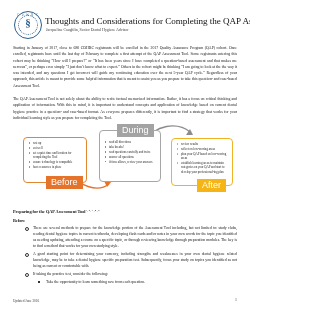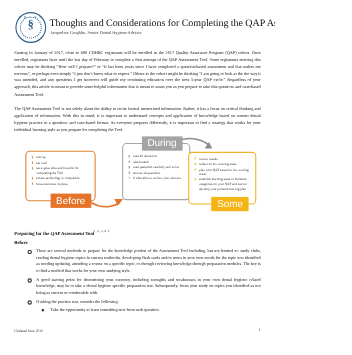--- a/index.html
+++ b/index.html
@@ -91,21 +91,21 @@
     font-size:9px;line-height:13px;
     padding:0 5px 0 5px;
     white-space:nowrap;
   }
   .tag.before{background:#e5742a;left:22px;bottom:-7px;}
   .tag.during{background:#a3a3a3;left:17px;top:-7px;}
   .tag.after{background:#f5b517;right:6px;bottom:-7px;}
 
   
   #box-before{left:10px;top:9px;width:62px;height:44px;}
-  #box-during{left:86px;top:2px;width:60px;height:50px;margin-left:12px;}
+  #box-during{left:86px;top:2px;width:60px;height:50px;}
   #box-after{left:158px;top:10px;width:60px;height:46px;}
 
   .arrow{position:absolute;}
   svg{display:block;overflow:visible;}
 
   
   .sect-title{
     position:absolute;left:13px;top:209px;
     font-size:4.3px;font-weight:700;color:#111;
   }
@@ -200,21 +200,21 @@
       </ul>
     </div>
 
     <div class="dbox after" id="box-after">
       <ul>
         <li>review results</li>
         <li>reflect on low-scoring areas</li>
         <li>plan your QAP based on low-scoring areas</li>
         <li>establish learning areas to maintain categories on your QAP and start to develop your professional-ing plan</li>
       </ul>
-      <div class="tag after">Some</div>
+      <div class="tag after">After</div>
     </div>
   </div>
 
   <div class="sect-title">
     <span>Preparing for the QAP Assessment Tool</span><sup>1,2,3,4,5</sup>
   </div>
   <div class="sect-sub">Before</div>
 
   <div class="bullets">
     <div class="b1">There are several methods to prepare for the knowledge portion of the Assessment Tool including, but not limited to: study clubs, reading dental hygiene topics in current textbooks, developing flash cards and/or notes in your own words for the topic you identified as needing updating, attending a course on a specific topic, or through reviewing knowledge through preparation modules. The key is to find a method that works for your own studying style.</div>

